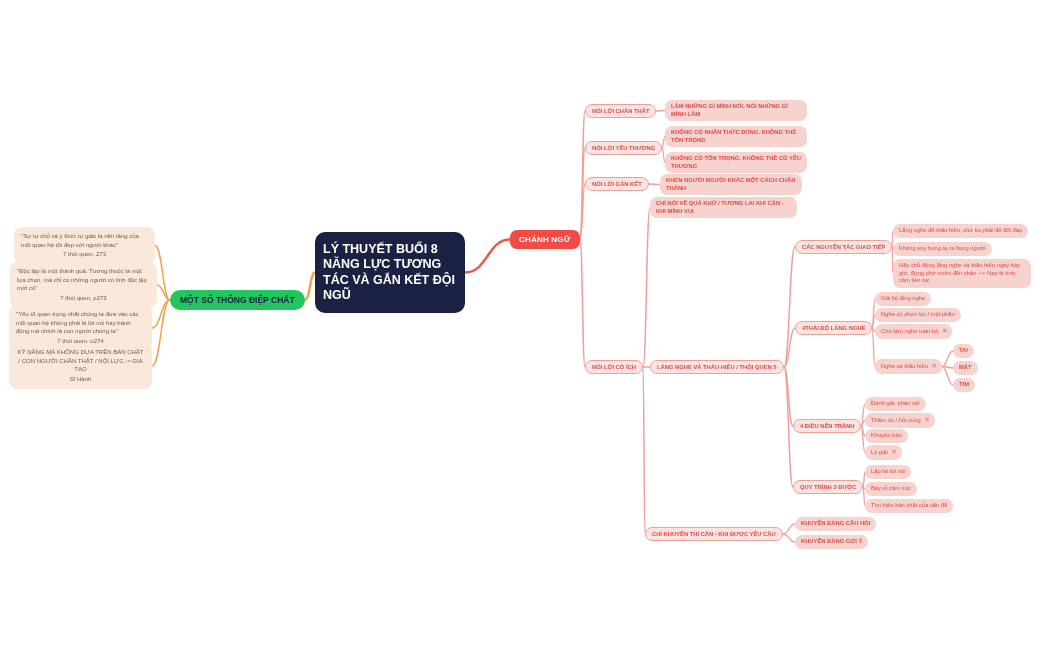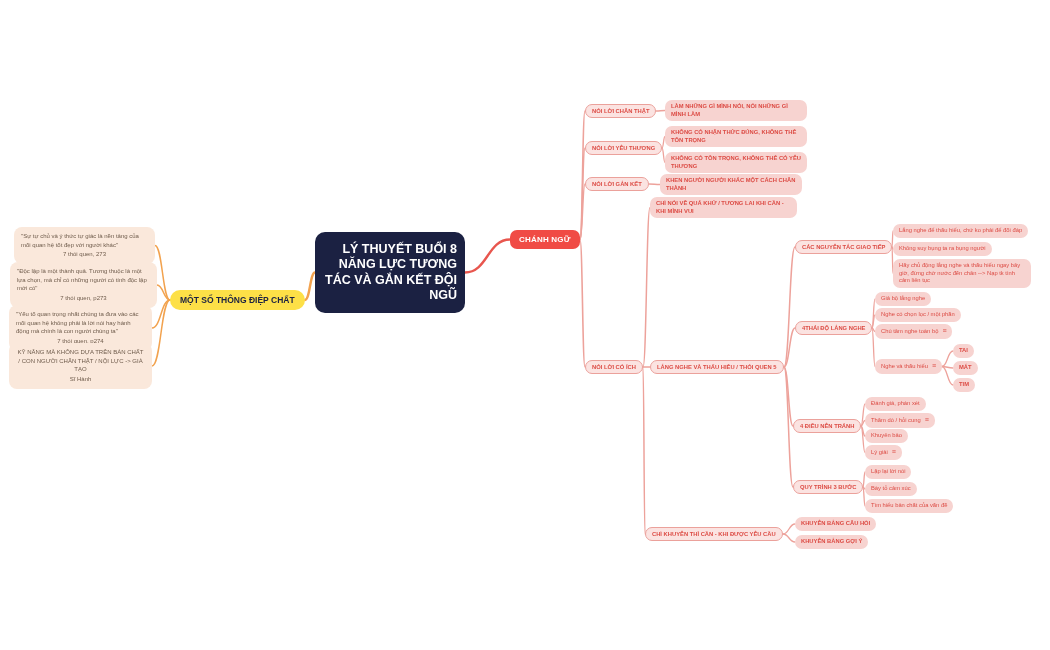--- a/index.html
+++ b/index.html
@@ -1,22 +1,22 @@
 <!DOCTYPE html>
 <html><head>
 <meta charset="utf-8">
 <style>
   html,body{margin:0;padding:0;background:#ffffff;}
   #canvas{position:relative;width:1050px;height:650px;background:#ffffff;overflow:hidden;
           font-family:"Liberation Sans","DejaVu Sans",sans-serif;}
   #wires{position:absolute;left:0;top:0;width:1050px;height:650px;}
   .node{position:absolute;box-sizing:border-box;}
   .central{background:#1B2142;color:#ffffff;font-weight:bold;font-size:12.5px;line-height:1.22;
-           text-align:right;border-radius:10px;padding:10px 8px;}
-  .orange{background:#fde047;color:#1B2142;font-weight:bold;font-size:8.5px;border-radius:10px;
+           text-align:left;border-radius:10px;padding:10px 8px;}
+  .orange{background:#22c55e;color:#1B2142;font-weight:bold;font-size:8.5px;border-radius:10px;
           padding:5px 10px;white-space:nowrap;}
   .red{background:#F04B45;color:#ffffff;font-weight:bold;font-size:8px;border-radius:6px;
        padding:5px 9px;white-space:nowrap;letter-spacing:.2px;}
   .note{background:#FAE8DB;color:#6E5B4B;font-size:6px;line-height:1.45;border-radius:8px;padding:5px 7px;}
   .note .sub{text-align:center;margin-top:1px;}
   .mid{background:#FBE3E1;border:1px solid #EBA19B;color:#DC4B44;font-weight:bold;font-size:5.8px;
        border-radius:8px;padding:3px 6px;white-space:nowrap;}
   .leaf{background:#F7D3D0;color:#DC4B44;font-size:5.8px;border-radius:7px;padding:3px 6px;line-height:1.3;}
   .caps{font-weight:bold;}
   .center{text-align:center;}

